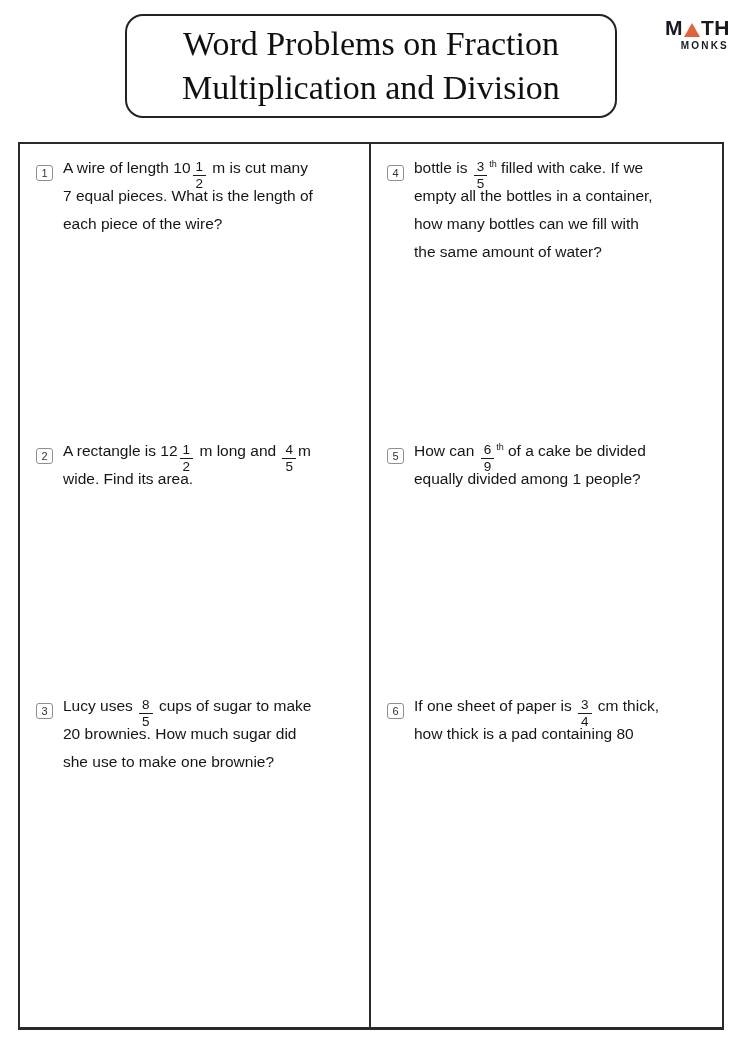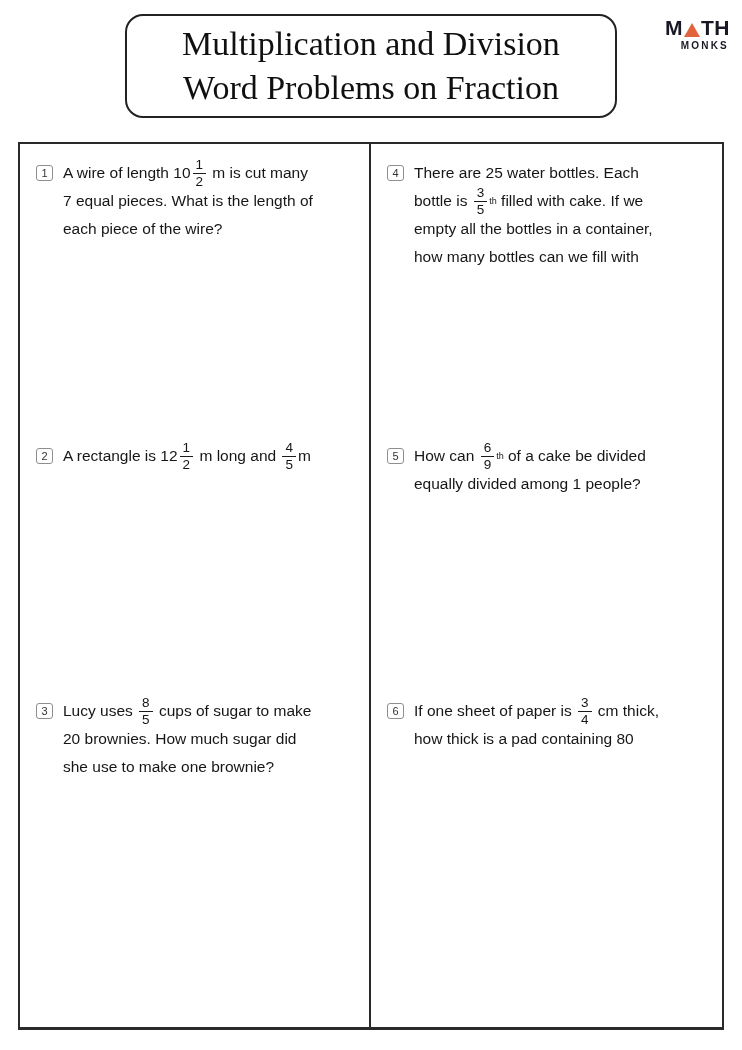--- a/index.html
+++ b/index.html
@@ -44,35 +44,35 @@
   .cell.r2,.cell.r3{padding-top:17px;}
   
   .problem{display:flex;align-items:flex-start;}
   .badge{
     flex:0 0 auto;width:17px;height:16px;margin-top:6px;margin-right:10px;
     border:1px solid #8e8e8e;border-radius:3px;box-sizing:border-box;
     display:flex;align-items:center;justify-content:center;
     font-size:11px;color:#333;background:#fff;
   }
   .ptext{display:flex;flex-direction:column;}
-  .pline{display:flex;align-items:center;height:28px;font-size:15.5px;color:#161616;}
+  .pline{display:flex;height:28px;font-size:15.5px;color:#161616;}
   .pline .txt{white-space:pre;}
   .frac{display:inline-flex;flex-direction:column;align-items:center;line-height:1;margin:0 2px;}
   .frac .num,.frac .den{font-size:13.5px;padding:1px 3px;}
   .frac .den{border-top:1.5px solid #1a1a1a;}
   .suffix{font-size:9px;color:#161616;}
 </style>
 </head>
 <body>
 
 <div class="page">
 
   <div class="title-box">
+    <div>Word Problems on Fraction</div>
     <div>Multiplication and Division</div>
-    <div>Word Problems on Fraction</div>
   </div>
 
   <div class="logo">
     <div class="logo-top">
       <span>M</span>
       <span class="tri" style="border-bottom-color: rgb(224, 99, 60);"></span>
       <span>TH</span>
     </div>
     <div class="logo-sub">MONKS</div>
   </div>
@@ -97,57 +97,60 @@
               <span class="txt">each piece of the wire?</span>
             </div>
           </div>
         </div>
       </div>
     <div class="cell right r1">
         <div class="problem">
           <span class="badge">4</span>
           <div class="ptext">
             <div class="pline">
-              <span class="txt">There are 25 water bottles. Each</span>
-            </div>
-            <div class="pline">
               <span class="txt">bottle is </span>
               <span class="frac">
                 <span class="num">3</span>
                 <span class="den">5</span>
               </span>
               <span class="suffix">th</span>
               <span class="txt"> filled with cake. If we</span>
             </div>
             <div class="pline">
               <span class="txt">empty all the bottles in a container,</span>
             </div>
             <div class="pline">
               <span class="txt">how many bottles can we fill with</span>
             </div>
+            <div class="pline">
+              <span class="txt">the same amount of water?</span>
+            </div>
           </div>
         </div>
       </div>
     <div class="cell left r2">
         <div class="problem">
           <span class="badge">2</span>
           <div class="ptext">
             <div class="pline">
               <span class="txt">A rectangle is 12</span>
               <span class="frac">
                 <span class="num">1</span>
                 <span class="den">2</span>
               </span>
               <span class="txt"> m long and </span>
               <span class="frac">
                 <span class="num">4</span>
                 <span class="den">5</span>
               </span>
               <span class="txt">m</span>
             </div>
+            <div class="pline">
+              <span class="txt">wide. Find its area.</span>
+            </div>
           </div>
         </div>
       </div>
     <div class="cell right r2">
         <div class="problem">
           <span class="badge">5</span>
           <div class="ptext">
             <div class="pline">
               <span class="txt">How can </span>
               <span class="frac">

